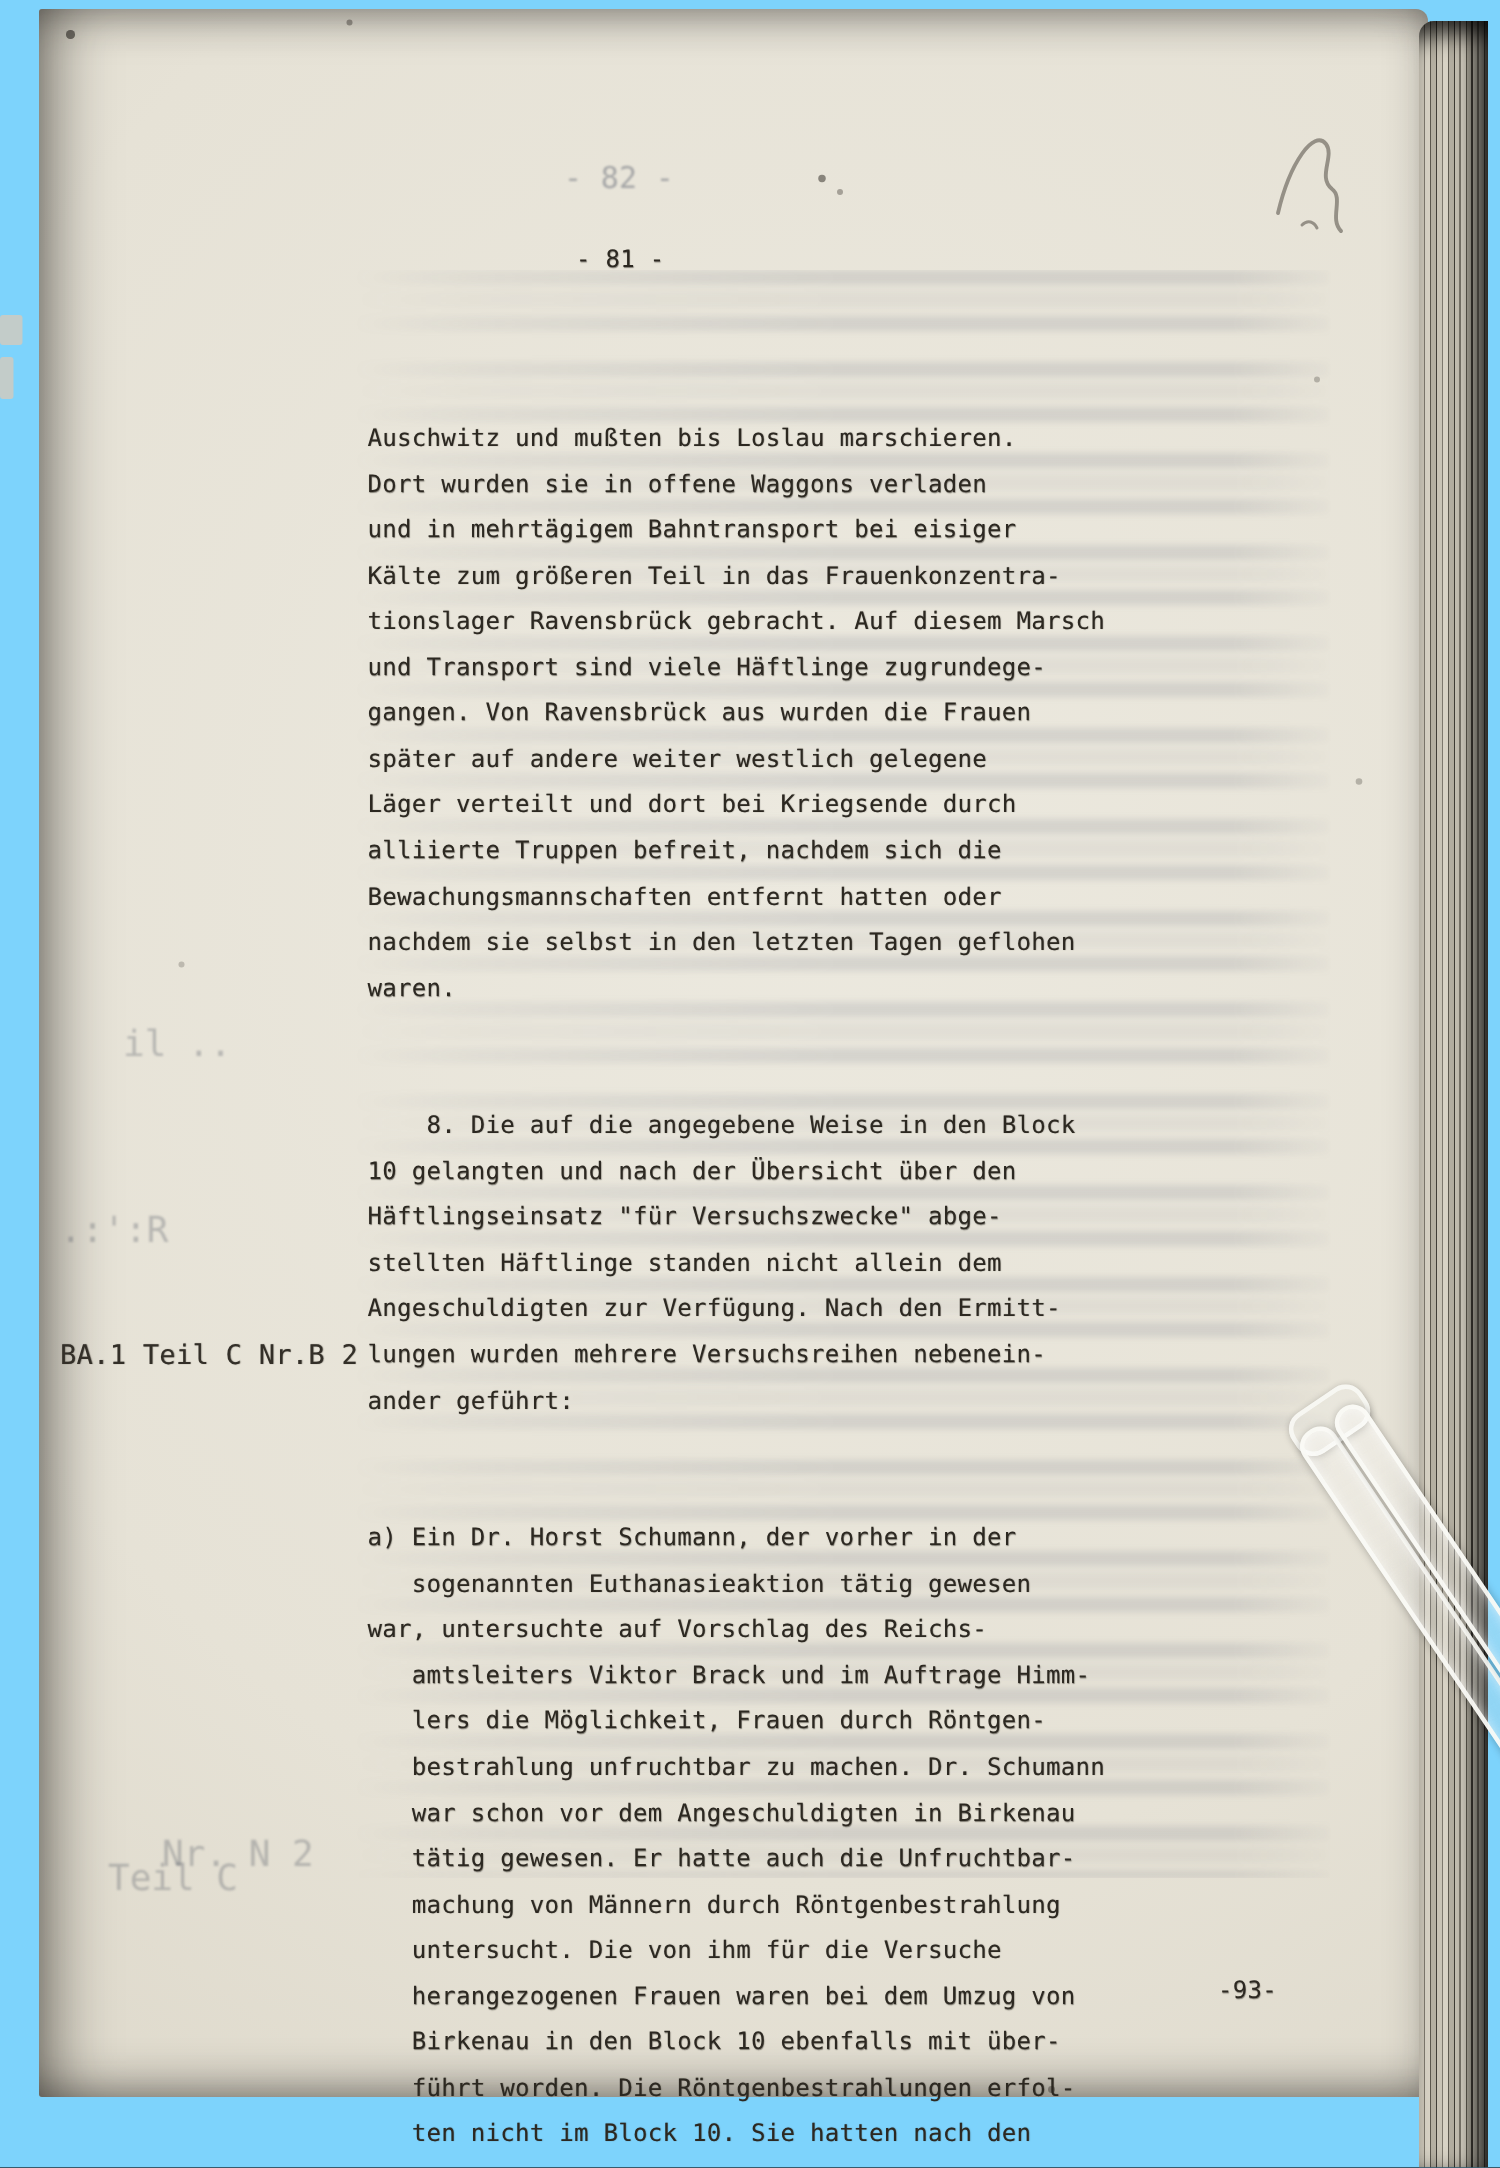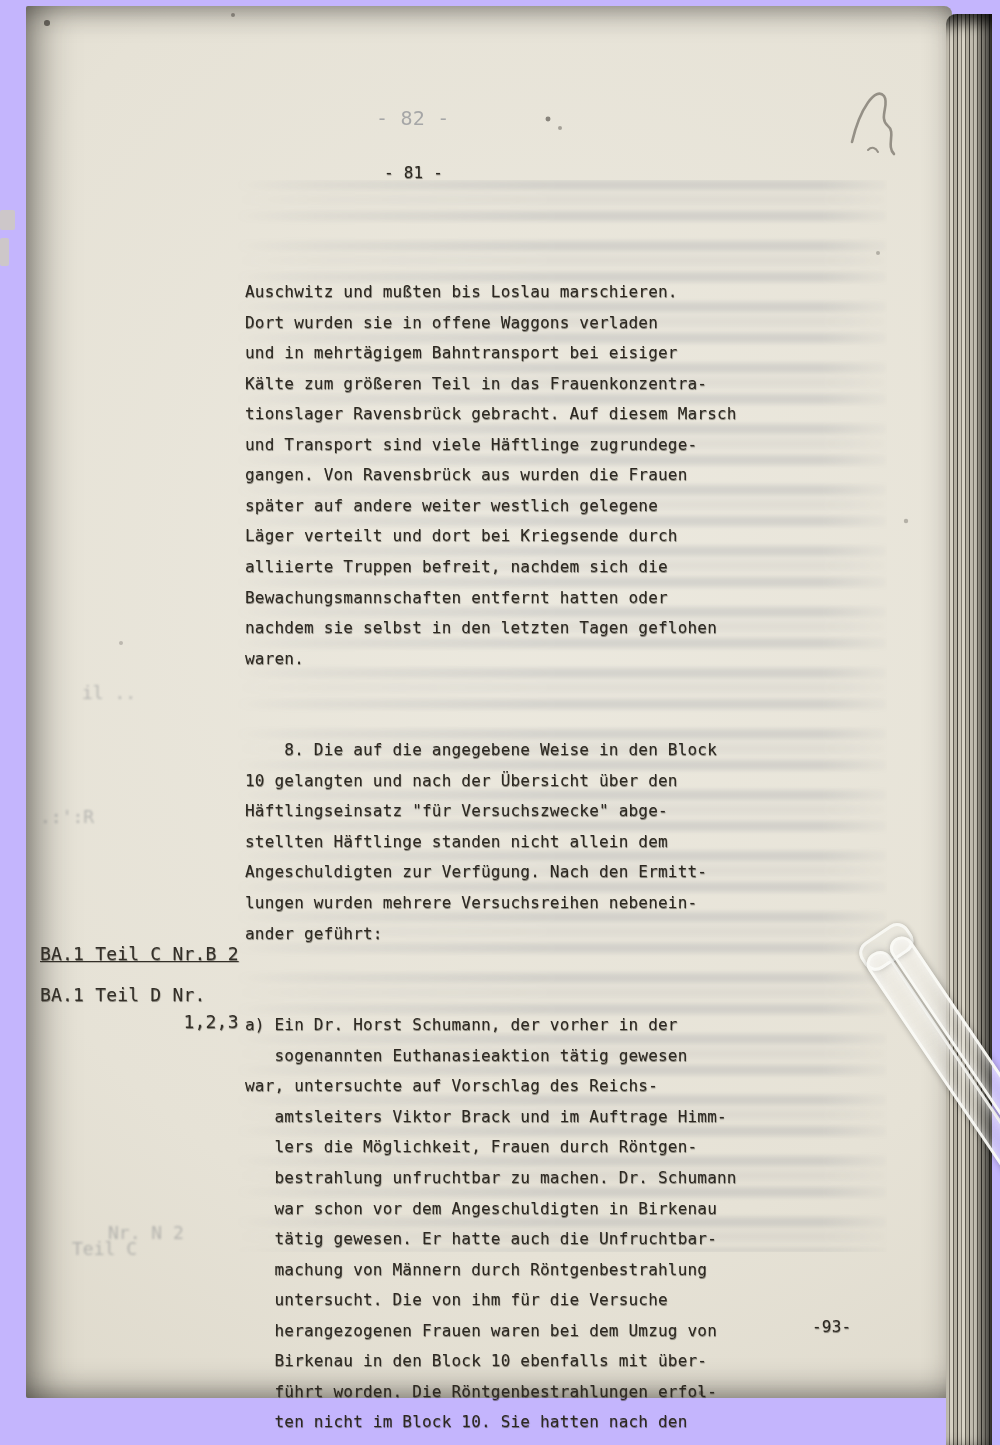--- a/index.html
+++ b/index.html
@@ -1,20 +1,20 @@
 <!DOCTYPE html>
 <html><head>
 <meta charset="utf-8">
 <style>
   html, body { margin: 0; padding: 0; background: #000; }
   .scan {
     position: relative;
     width: 1000px;
     height: 1445px;
-    background: #c4b5fd;
+    background: #7dd3fc;
     overflow: hidden;
     font-family: "DejaVu Sans Mono", "Liberation Mono", monospace;
   }
   .paper {
     position: absolute;
     left: 26px; top: 6px;
     width: 926px; height: 1392px;
     background: radial-gradient(120% 90% at 55% 40%, #ece9df 0%, #e6e2d6 55%, #ddd8ca 85%, #d0cabb 100%);
     box-shadow:
       inset 30px 0 42px -22px rgba(20,18,15,0.55),
@@ -45,29 +45,29 @@
     font-size: 16px;
     line-height: 30.55px;
     letter-spacing: 0.2px;
     color: #2c2821;
     text-shadow: 0.4px 0.5px 0.7px rgba(44,40,33,0.55);
   }
   .page-header { left: 384px; top: 158px; }
   .body-text  { left: 245px; top: 216px; }
   .page-footer { left: 812px; top: 1312px; }
   .margin-note { font-size: 18px; line-height: 27px; color: #332f28; }
-  .note-c { left: 40px; top: 940px; text-decoration: underline; }
+  .note-c { left: 40px; top: 890px; }
   .note-d { left: 40px; top: 981px; }
   .ghost-header {
     position: absolute; left: 376px; top: 106px;
     white-space: pre; font-size: 20px; letter-spacing: 0.2px;
     color: rgba(75,82,98,0.42); filter: blur(0.7px);
   }
   .ghost-frag {
-    position: absolute; white-space: pre; font-size: 18px;
+    position: absolute; white-space: pre; font-size: 24px;
     color: rgba(72,78,94,0.30); filter: blur(0.8px);
   }
   .gf0 { left: 82px;  top: 682px; }
   .gf1 { left: 40px;  top: 806px; }
   .gf2 { left: 72px;  top: 1194px; margin-top: 44px; }
   .gf3 { left: 108px;  top: 1222px; }
   .ghost-body {
     position: absolute;
     left: 235px; top: 180px;
     width: 652px; height: 1072px;
@@ -176,22 +176,20 @@
    untersucht. Die von ihm für die Versuche
    herangezogenen Frauen waren bei dem Umzug von
    Birkenau in den Block 10 ebenfalls mit über-
    führt worden. Die Röntgenbestrahlungen erfol-
    ten nicht im Block 10. Sie hatten nach den
    Angaben vieler, darunter auch sachverständiger
    Zeugen zur Folge, daß sich die Hautpartien</div>
   </div>
 
   <div class="typewriter margin-note note-c">BA.1 Teil C Nr.B 2</div>
-  <div class="typewriter margin-note note-d">BA.1 Teil D Nr.
-             1,2,3</div>
 
   <div class="typewriter page-footer">-93-</div>
 
   <svg class="pencil-mark" width="72" height="84" viewBox="0 0 72 84">
     <path d="M14 62 C 22 28, 38 6, 46 16 C 52 24, 40 38, 50 46 C 58 52, 48 66, 56 74" fill="none" stroke="#6a655c" stroke-width="2.6" stroke-linecap="round"></path>
     <path d="M30 70 C 34 66, 38 68, 40 72" fill="none" stroke="#6a655c" stroke-width="2" stroke-linecap="round"></path>
   </svg>
 
   <div class="specks"></div>
 

